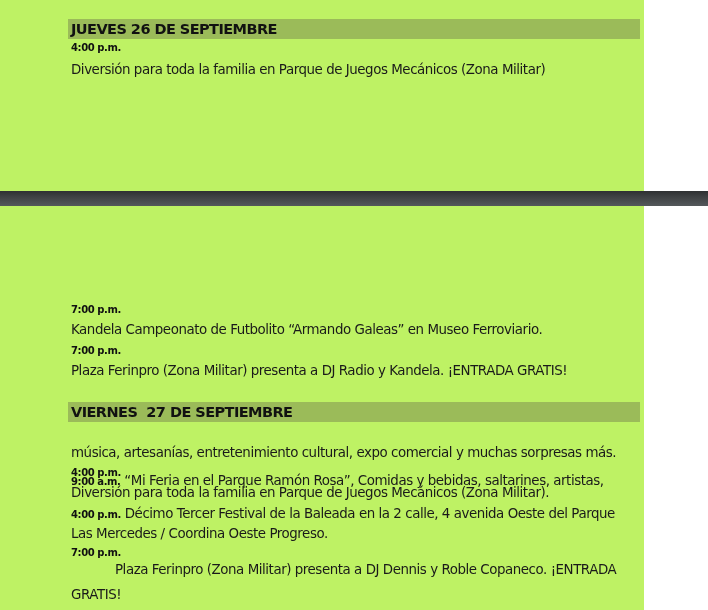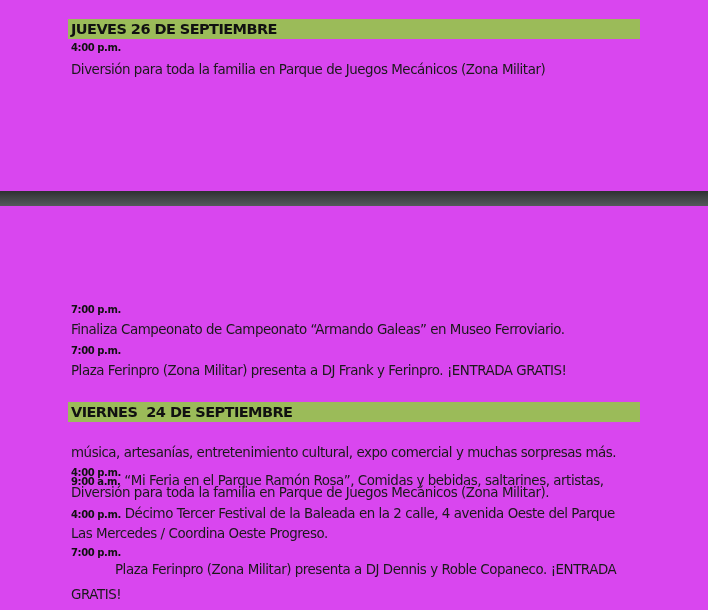--- a/index.html
+++ b/index.html
@@ -11,22 +11,22 @@
       width: 708px;
       height: 610px;
       position: relative;
       overflow: hidden;
       font-family: "DejaVu Sans", "Liberation Sans", sans-serif;
       color: #1a1a1a;
     }
     .page {
       position: absolute;
       left: 0;
-      width: 708px;
-      background: #d946ef;
+      width: 644px;
+      background: #bef264;
     }
     .page-top { top: 0; height: 191px; }
     .page-bottom { top: 206px; height: 404px; }
     .page-gap {
       position: absolute;
       left: 0;
       top: 191px;
       width: 708px;
       height: 15px;
       background: linear-gradient(to bottom, #2e3032 0%, #3f4244 40%, #54585b 100%);
@@ -71,25 +71,25 @@
   <div class="day-header" style="top:19px;">JUEVES 26 DE SEPTIEMBRE</div>
   <div class="line time" style="top:38px;">4:00 p.m.</div>
   <div class="line desc" style="top:60px;">Diversión para toda la familia en Parque de Juegos Mecánicos (Zona Militar)</div>
 </div>
 
 <div class="page-gap"></div>
 
 <div class="page page-bottom"></div>
 
 <div class="line time" style="top:300px;">7:00 p.m.</div>
-<div class="line desc" style="top:320px;">Finaliza Campeonato de Campeonato “Armando Galeas” en Museo Ferroviario.</div>
+<div class="line desc" style="top:320px;">Kandela Campeonato de Futbolito “Armando Galeas” en Museo Ferroviario.</div>
 <div class="line time" style="top:341px;">7:00 p.m.</div>
-<div class="line desc" style="top:361px;">Plaza Ferinpro (Zona Militar) presenta a DJ Frank y Ferinpro. ¡ENTRADA GRATIS!</div>
+<div class="line desc" style="top:361px;">Plaza Ferinpro (Zona Militar) presenta a DJ Radio y Kandela. ¡ENTRADA GRATIS!</div>
 
-<div class="day-header" style="top:402px;">VIERNES  24 DE SEPTIEMBRE</div>
+<div class="day-header" style="top:402px;">VIERNES  27 DE SEPTIEMBRE</div>
 
 <div class="line" style="top:423px;margin-top:48px;">
   <span class="time">9:00 a.m.</span><span class="desc"> “Mi Feria en el Parque Ramón Rosa”, Comidas y bebidas, saltarines, artistas,</span>
 </div>
 <div class="line desc" style="top:443px;">música, artesanías, entretenimiento cultural, expo comercial y muchas sorpresas más.</div>
 
 <div class="line time" style="top:463px;">4:00 p.m.</div>
 <div class="line desc" style="top:483px;">Diversión para toda la familia en Parque de Juegos Mecánicos (Zona Militar).</div>
 
 <div class="line" style="top:504px;">

